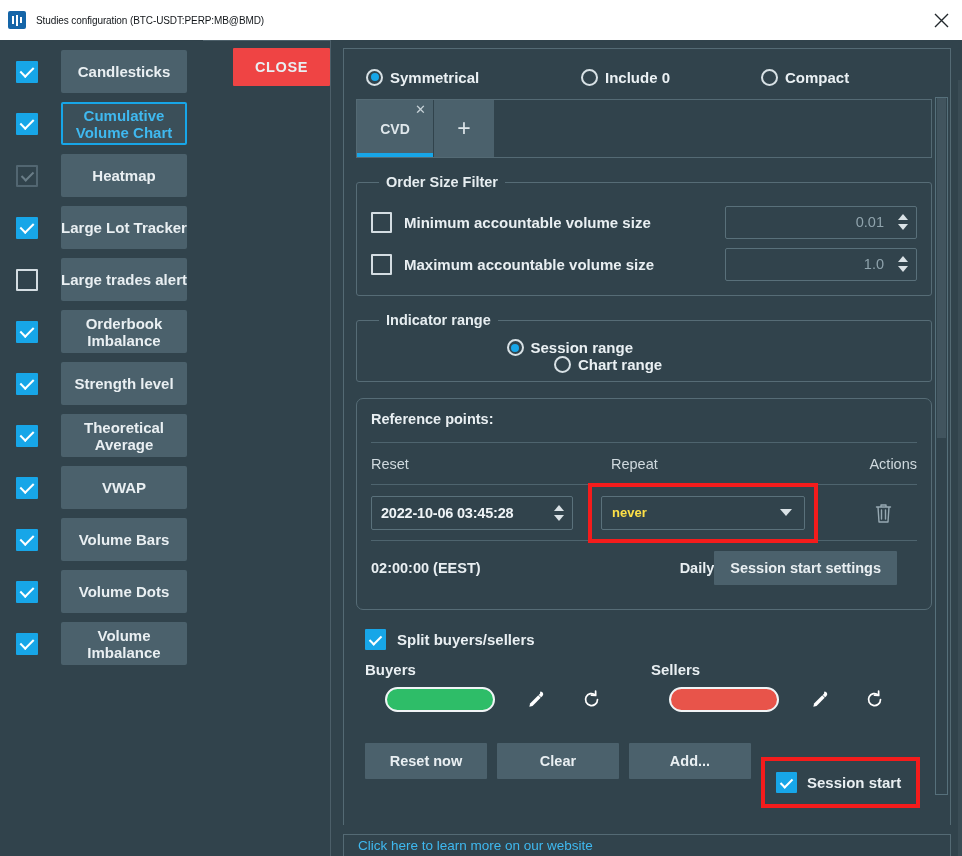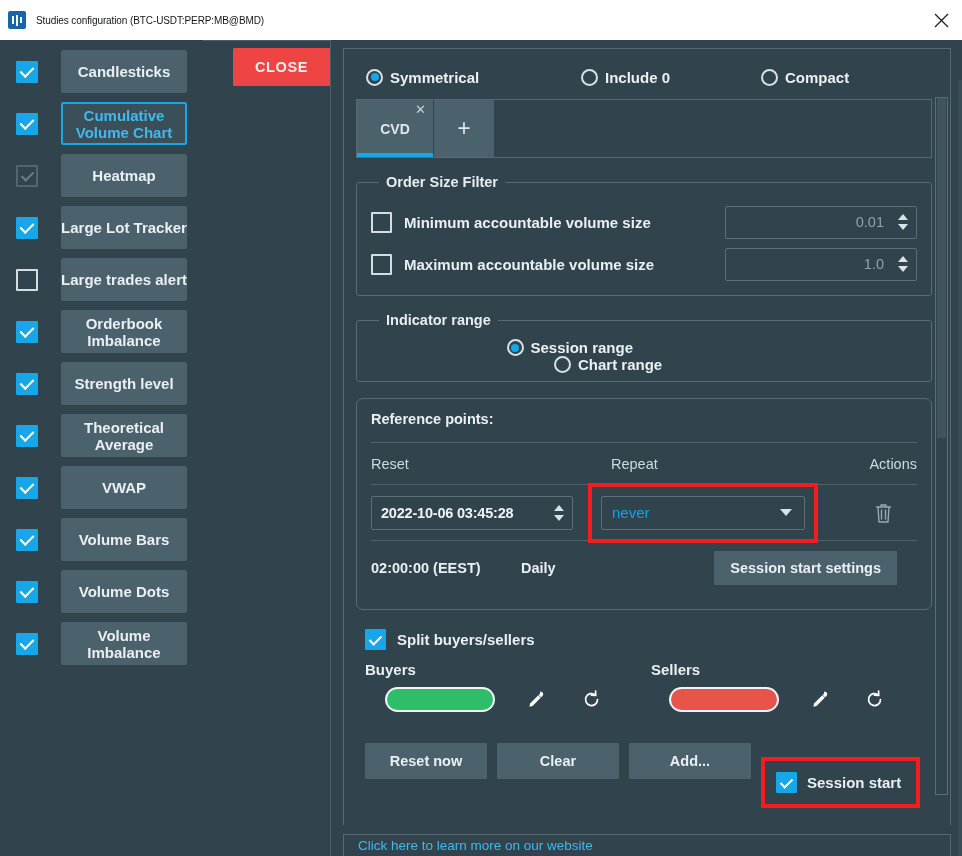--- a/index.html
+++ b/index.html
@@ -409,23 +409,23 @@
     width: 204px;
     height: 34px;
     border: 1px solid #5a717b;
     border-radius: 2px;
     display: flex; align-items: center;
     cursor: pointer;
   }
   .combo-val {
     flex: 1 1 auto;
     padding-left: 10px;
-    font-size: 15px;
-    font-weight: normal;
-    color: #0ea5e9;
+    font-size: 13px;
+    font-weight: bold;
+    color: #fde047;
   }
   .combo-arrow {
     width: 0; height: 0;
     border-left: 6px solid transparent;
     border-right: 6px solid transparent;
     border-top: 7px solid #dae2e6;
     margin-right: 12px;
   }
   .trash {
     margin-left: auto;
@@ -437,21 +437,21 @@
 
   .sess-row {
     display: flex;
     align-items: center;
     height: 54px;
     font-size: 14.5px;
     font-weight: bold;
     color: #e9eff2;
   }
   .sess-time { width: 150px; }
-  .sess-freq { flex: 1 1 auto; }
+  .sess-freq { flex: 1 1 auto; text-align: right; }
   .sess-btn {
     background: #4b616c;
     border: none;
     color: #e9eff2;
     font-family: "Liberation Sans", sans-serif;
     font-size: 14.5px;
     font-weight: bold;
     padding: 9px 16px;
     cursor: pointer;
     border-radius: 1px;

